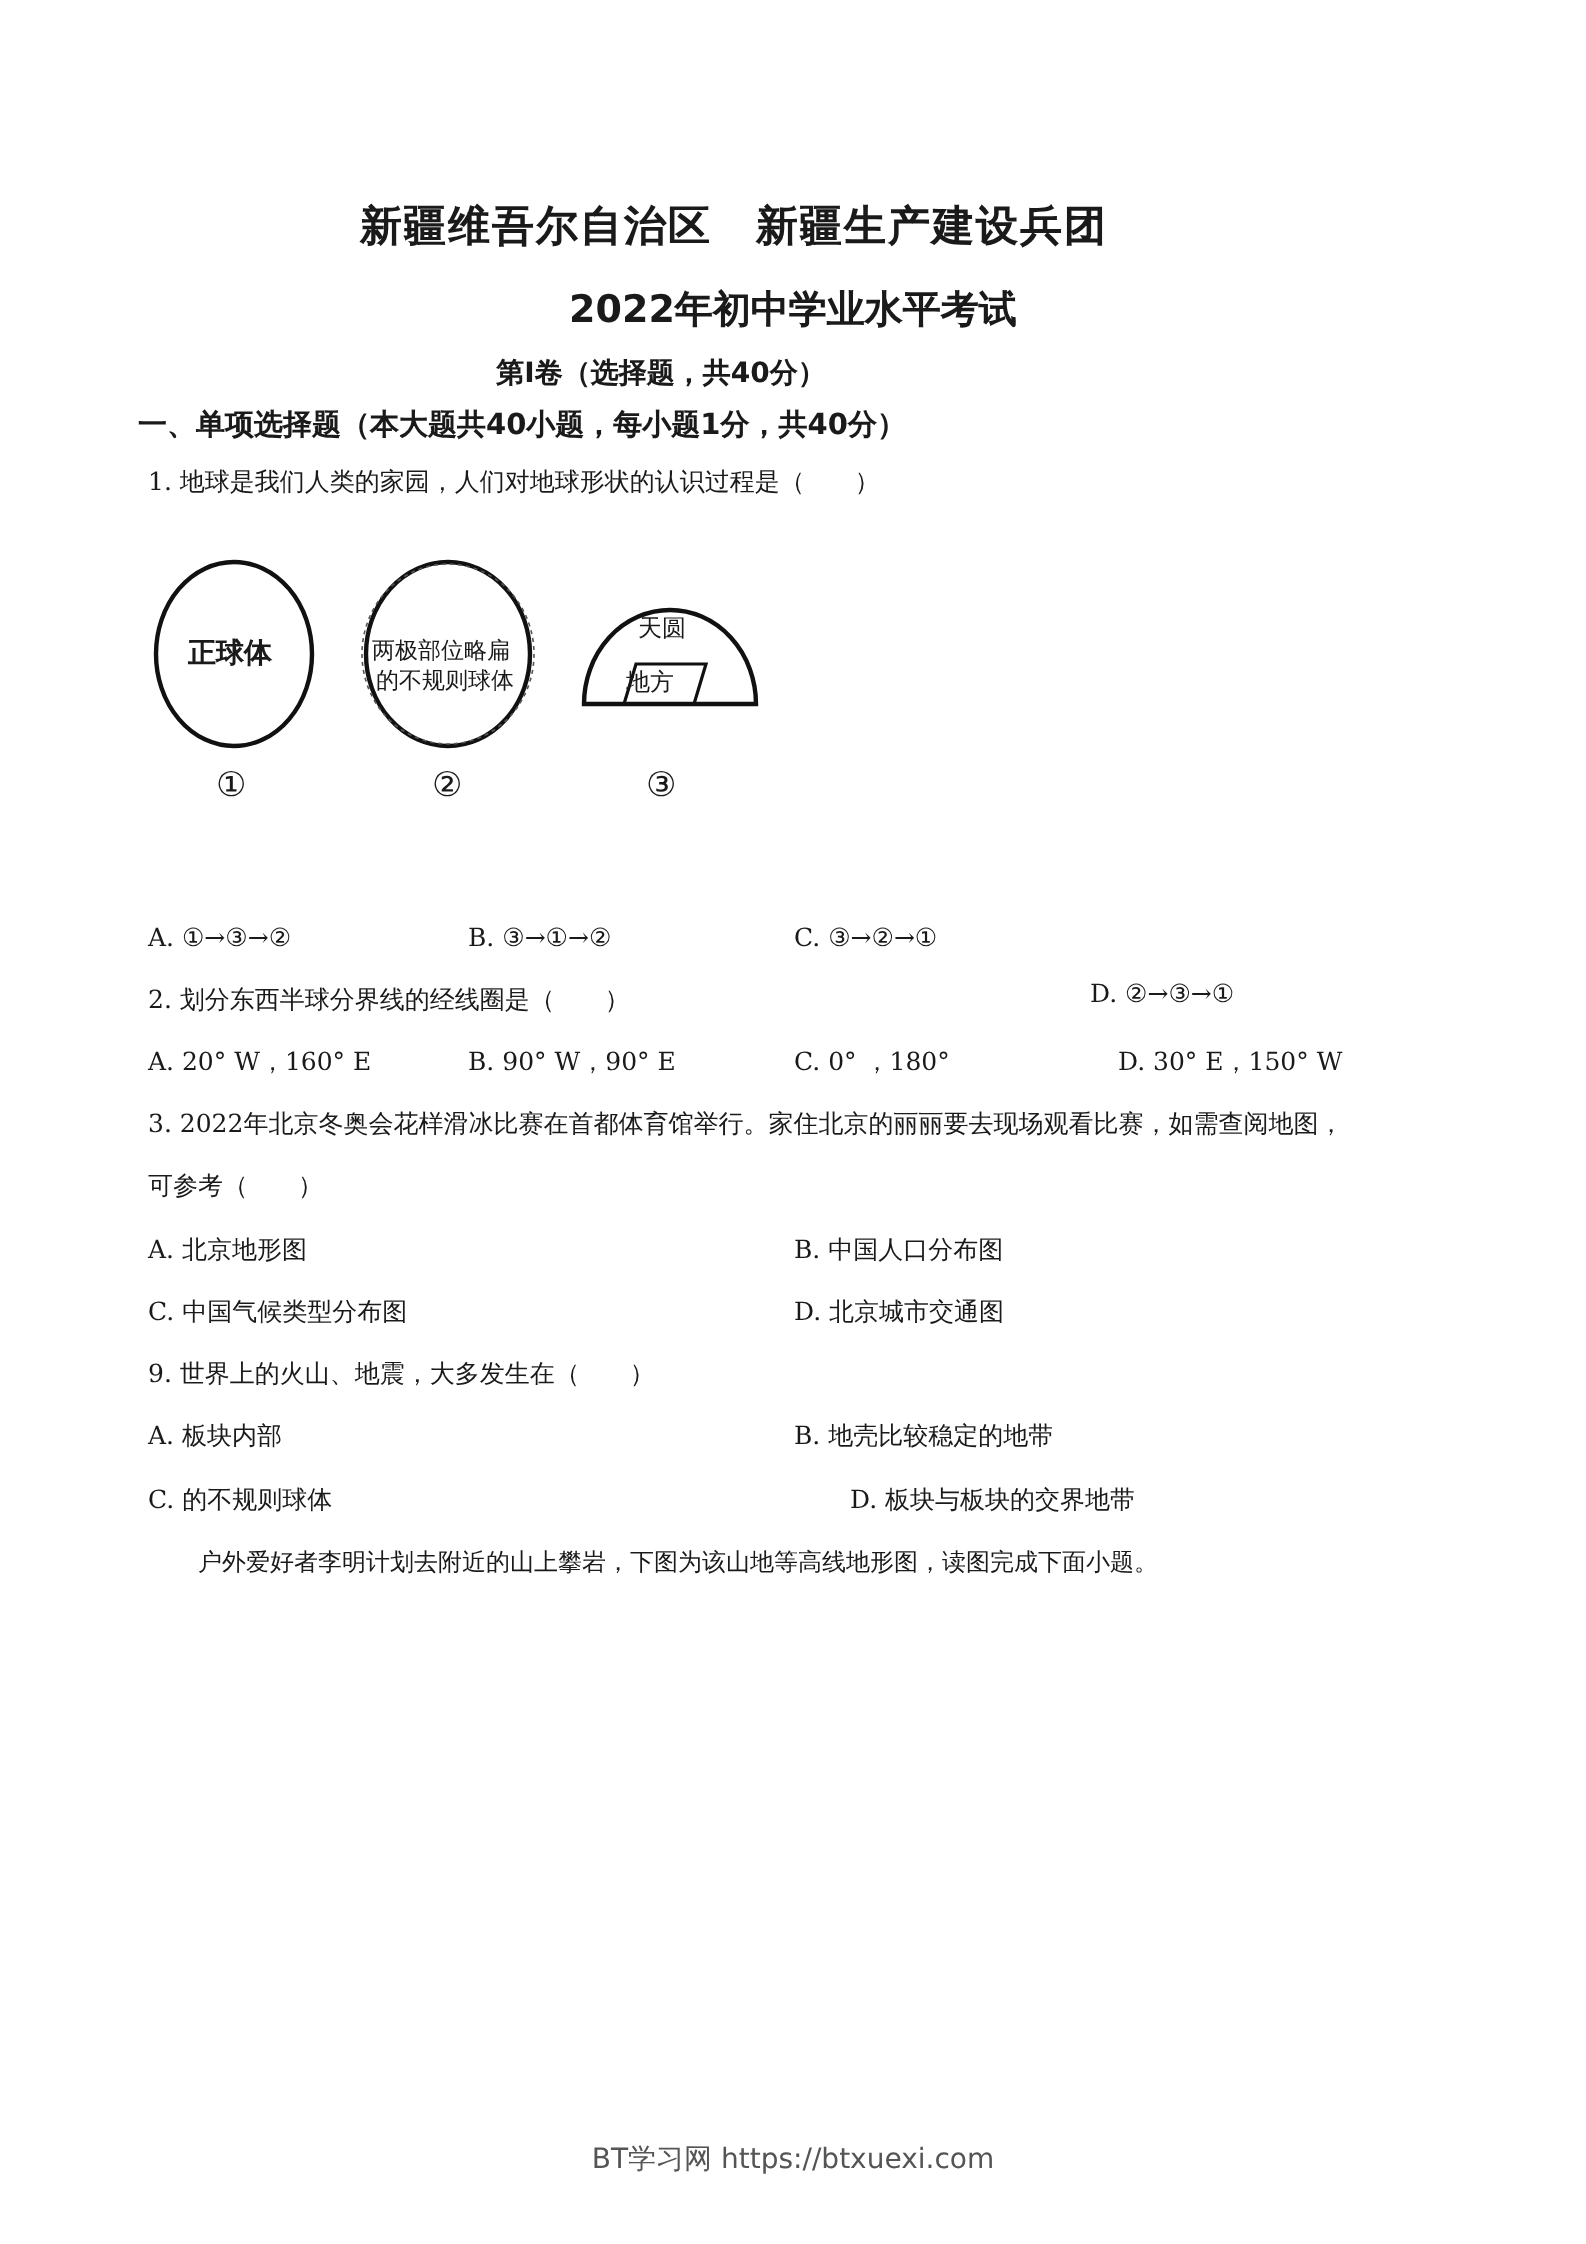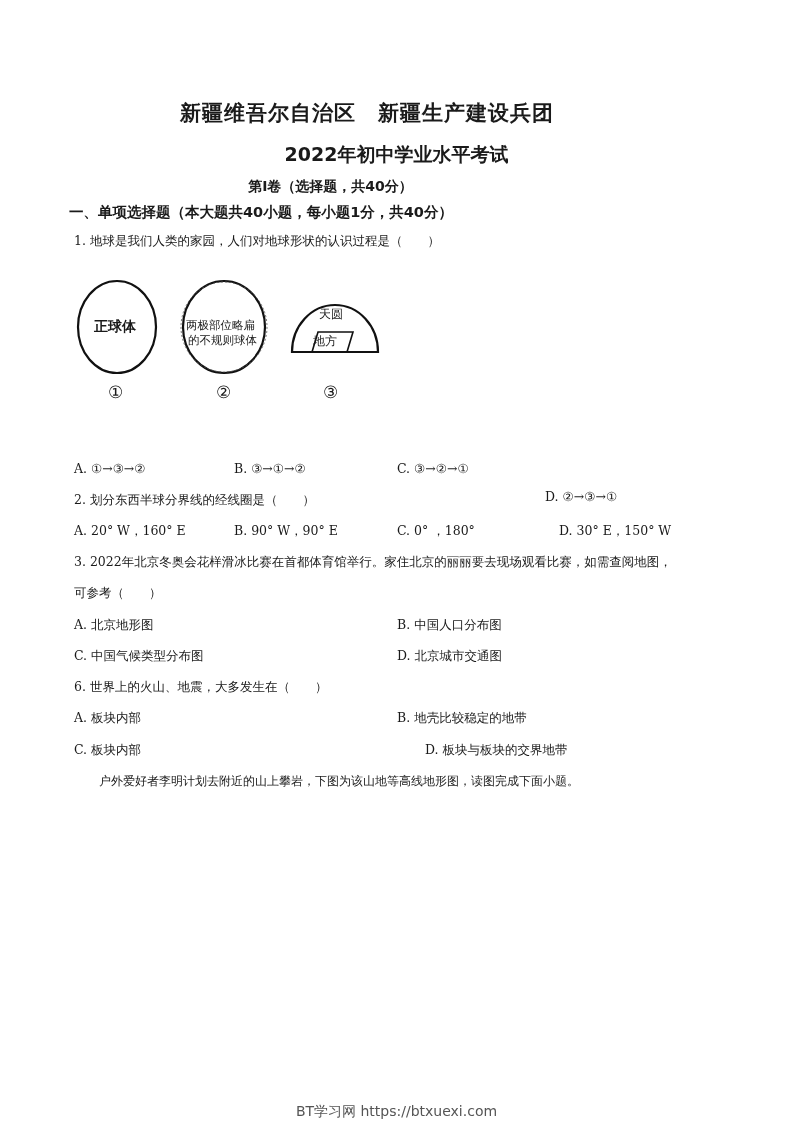--- a/index.html
+++ b/index.html
@@ -13,21 +13,21 @@
               font-family: "DejaVu Sans", "Liberation Sans", sans-serif; }
     .title3 { top: 178px; left: 0; width: 661px; text-align: center; font-size: 14px; font-weight: bold;
               font-family: "DejaVu Sans", "Liberation Sans", sans-serif; }
     .section { top: 203px; left: 69px; font-size: 14.5px; font-weight: bold;
                font-family: "DejaVu Sans", "Liberation Sans", sans-serif; }
     .q { font-size: 12.5px; left: 74px; }
     .opt { font-size: 12.5px; }
     .diagram { top: 278px; left: 72px; width: 320px; height: 130px; }
     .circ-label { font-family: "DejaVu Sans", "Liberation Sans", sans-serif; font-weight: bold; font-size: 14px; }
     .footer { top: 1071px; left: 0; width: 793px; text-align: center; font-size: 14px; color: #555;
-              font-family: "DejaVu Sans", "Liberation Sans", sans-serif; margin-top: 32px; }
+              font-family: "DejaVu Sans", "Liberation Sans", sans-serif; }
     .intro { top: 773px; left: 99px; font-size: 12px; }
   </style>
 </head>
 <body>
 
 <div class="abs title1">
   <span>新疆维吾尔自治区</span><span>新疆生产建设兵团</span>
 </div>
 <div class="abs title2">2022年初中学业水平考试</div>
 <div class="abs title3">第Ⅰ卷（选择题，共40分）</div>
@@ -69,21 +69,21 @@
 <div class="abs opt" style="top:523px; left:397px;">C.  0° ，180°</div>
 <div class="abs opt" style="top:523px; left:559px;">D.  30° E，150° W</div>
 
 <div class="abs q" style="top:554px;">3. 2022年北京冬奥会花样滑冰比赛在首都体育馆举行。家住北京的丽丽要去现场观看比赛，如需查阅地图，</div>
 <div class="abs q" style="top:585px;">可参考（　　）</div>
 <div class="abs opt" style="top:617px; left:74px;">A.  北京地形图</div>
 <div class="abs opt" style="top:617px; left:397px;">B.  中国人口分布图</div>
 <div class="abs opt" style="top:648px; left:74px;text-align:right;">C.  中国气候类型分布图</div>
 <div class="abs opt" style="top:648px; left:397px;">D.  北京城市交通图</div>
 
-<div class="abs q" style="top:679px;">6. 世界上的火山、地震，大多发生在（　　）</div>
+<div class="abs q" style="top:679px;">9. 世界上的火山、地震，大多发生在（　　）</div>
 <div class="abs opt" style="top:710px; left:74px;">A.  板块内部</div>
 <div class="abs opt" style="top:710px; left:397px;">B.  地壳比较稳定的地带</div>
-<div class="abs opt" style="top:742px; left:74px;">C.  板块内部</div>
+<div class="abs opt" style="top:742px; left:74px;">C.  的不规则球体</div>
 <div class="abs opt" style="top:742px; left:397px;margin-left:28px;">D.  板块与板块的交界地带</div>
 
 <div class="abs intro">户外爱好者李明计划去附近的山上攀岩，下图为该山地等高线地形图，读图完成下面小题。</div>
 
 <div class="abs footer">BT学习网 https://btxuexi.com</div>
 
 </body></html>

